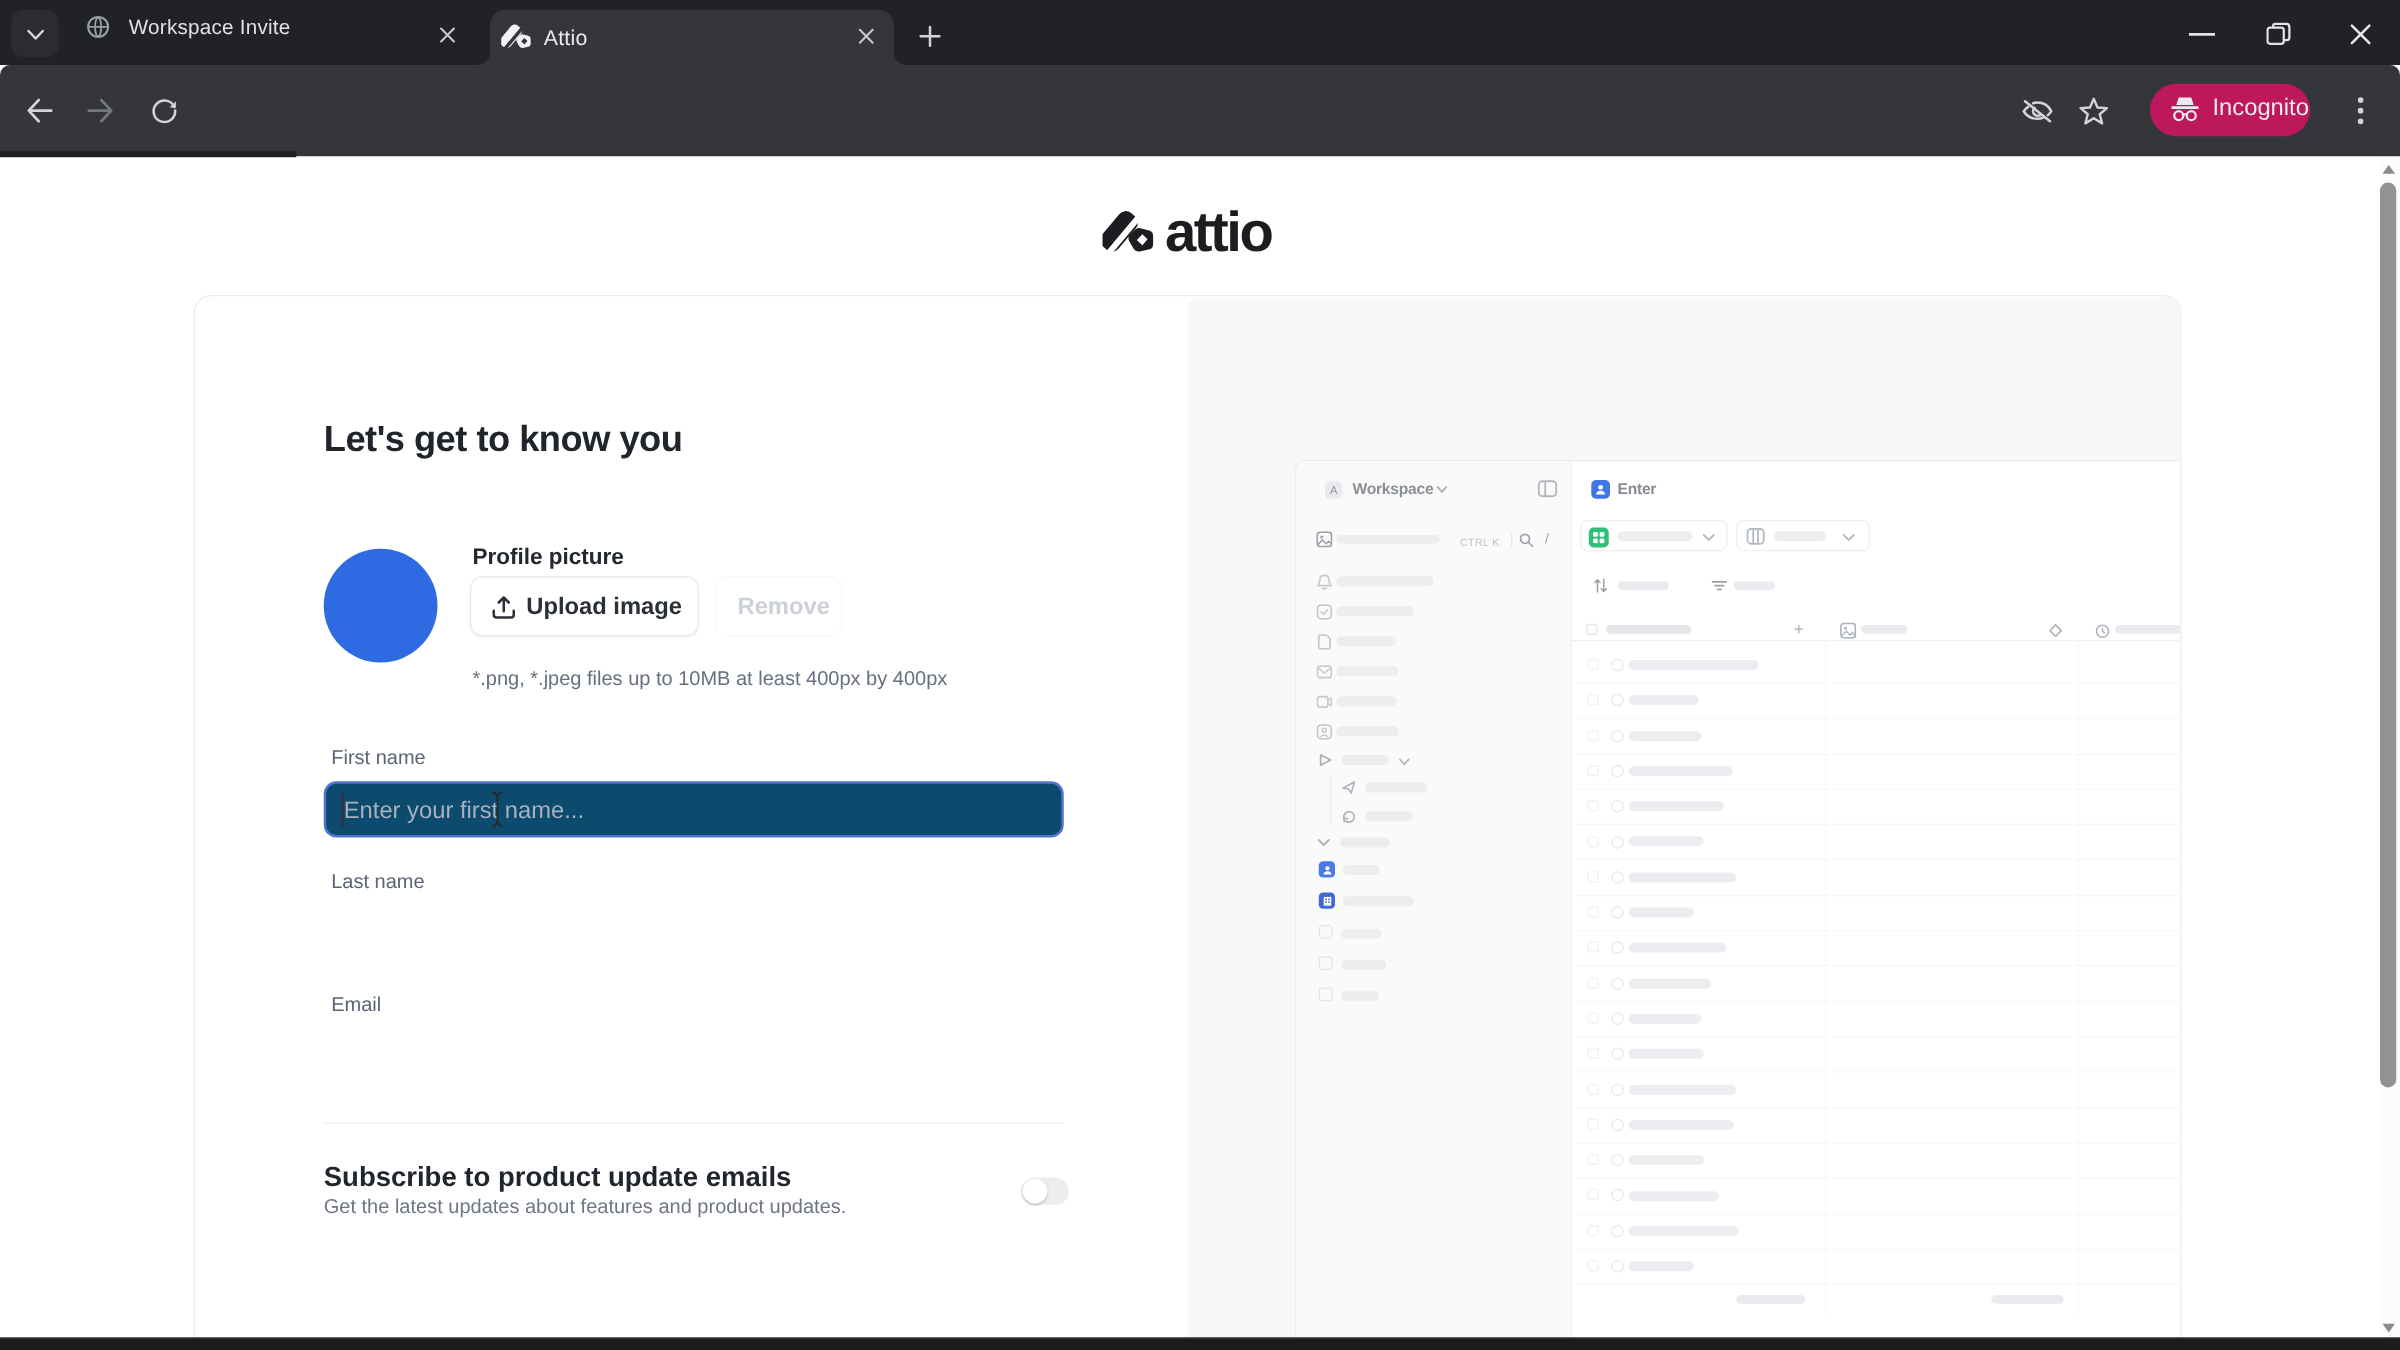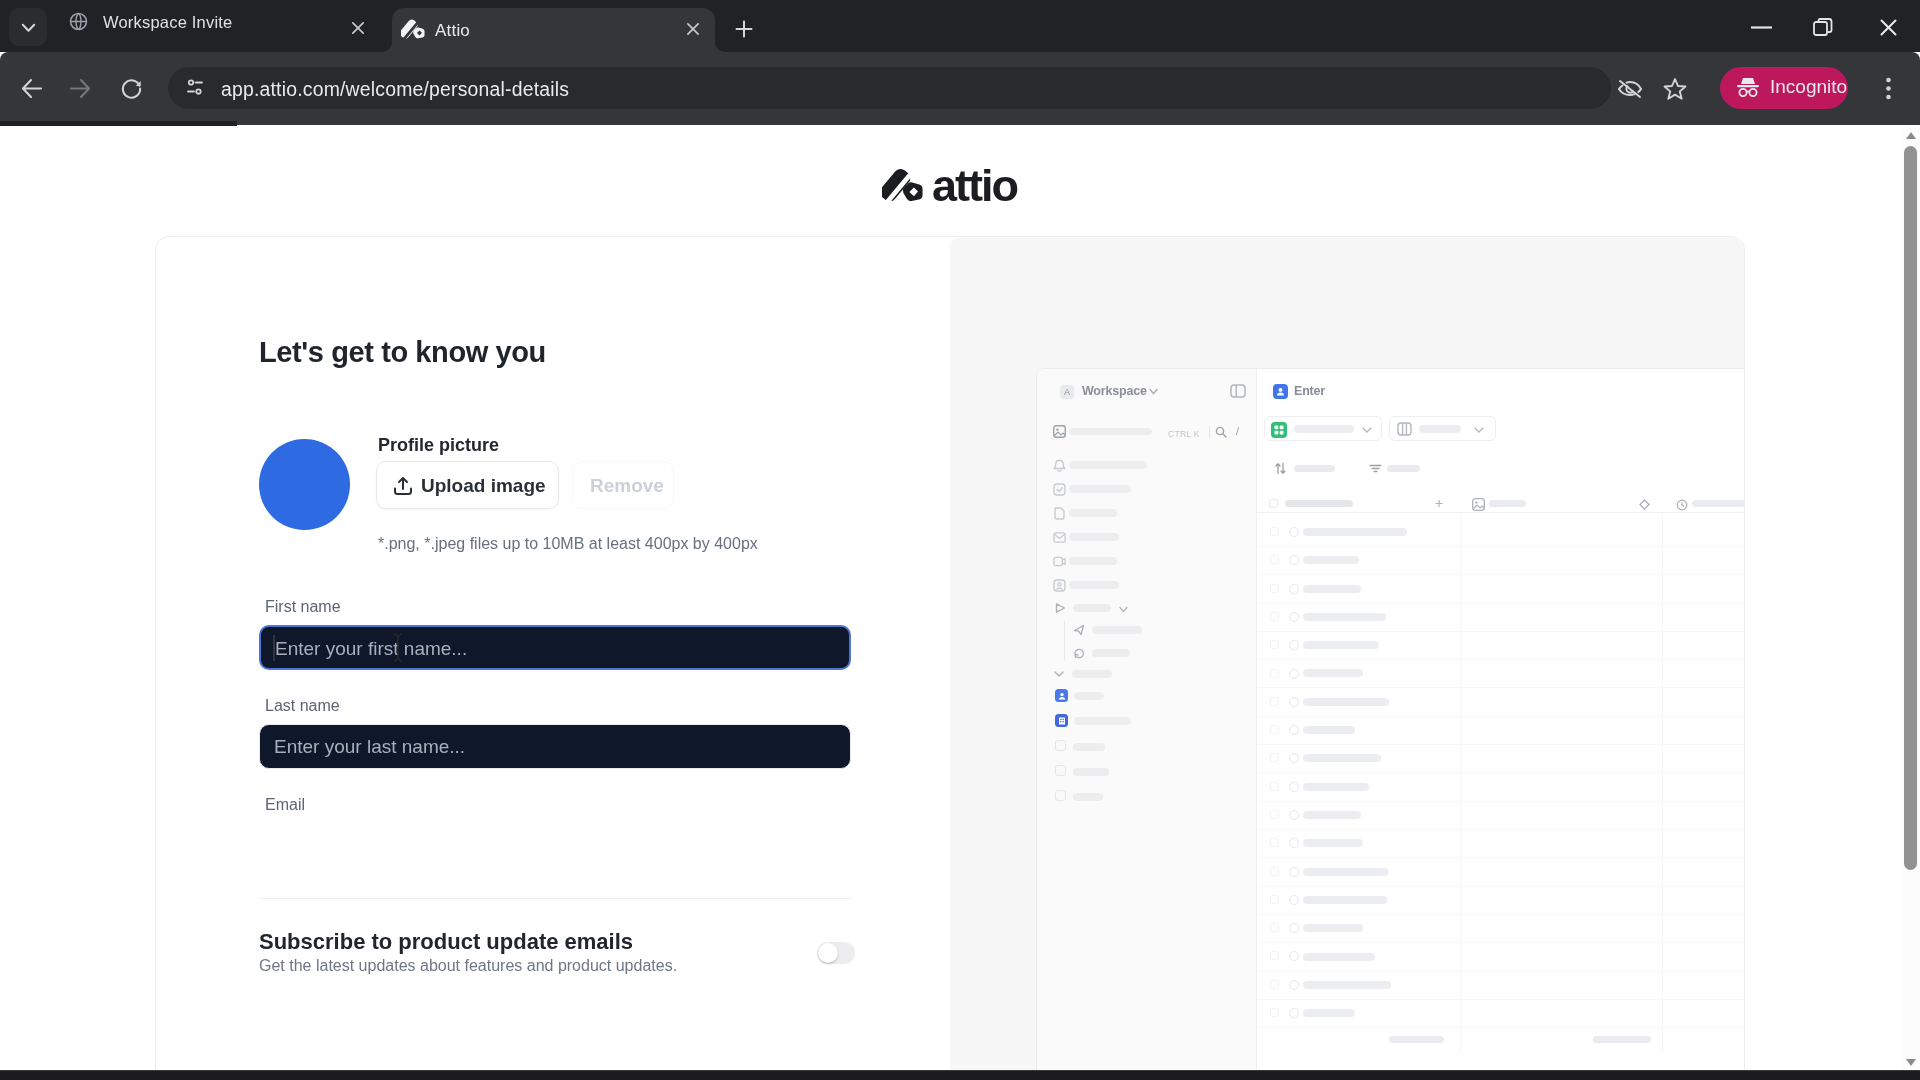--- a/index.html
+++ b/index.html
@@ -29,21 +29,21 @@
 
 .h1 { position:absolute; left:103px; top:99px; font-size:29px; font-weight:bold; color:#20242b; letter-spacing:-.4px; }
 #avatar { position:absolute; left:103px; top:202px; width:91px; height:91px; border-radius:50%; background:#2e6ae1; }
 .plabel { position:absolute; left:222px; top:198px; font-size:18px; font-weight:bold; color:#23272e; }
 #upbtn { position:absolute; left:220px; top:224px; width:183px; height:48px; background:#fff; border:1px solid #e7e9ec; border-radius:10px; box-shadow:0 1px 2px rgba(0,0,0,.05); }
 #upbtn span { position:absolute; left:44px; top:13px; font-size:19px; font-weight:bold; color:#2b3037; }
 #rmbtn { position:absolute; left:416px; top:224px; width:102px; height:48px; border:1px solid #f6f7f9; border-radius:10px; }
 #rmbtn span { position:absolute; left:17px; top:13px; font-size:19px; font-weight:bold; color:#ccd0d7; }
 .caption { position:absolute; left:222px; top:298px; font-size:16px; color:#66707e; }
 .flabel { position:absolute; left:109px; font-size:16px; color:#5b6472; }
-.input { position:absolute; left:103px; width:592px; height:45px; border-radius:10px; background:#0f172a; }
+.input { position:absolute; left:103px; width:592px; height:45px; border-radius:10px; background:#0c4a6e; }
 .in1 { border:2px solid #5074d2; }
 .in2 { border:1px solid #e8eaee; }
 .ph { position:absolute; left:14px; top:11px; font-size:19px; color:#a8b0bd; }
 #divider { position:absolute; left:103px; top:661px; width:592px; height:1px; background:#eef0f3; }
 .subt { position:absolute; left:103px; top:692px; font-size:22px; font-weight:bold; color:#21262e; }
 .subd { position:absolute; left:103px; top:720px; font-size:16px; color:#6e7684; }
 #toggle { position:absolute; left:661px; top:705px; width:38px; height:22px; border-radius:11px; background:#ededef; }
 #knob { position:absolute; left:1px; top:1px; width:20px; height:20px; border-radius:50%; background:#fff; box-shadow:0 1px 2px rgba(0,0,0,.25); }
 #continue { position:absolute; left:103px; top:783px; width:592px; height:46px; border-radius:11px; background:#2c63e8; color:#fff; font-size:19px; font-weight:bold; text-align:center; line-height:46px; }
 
@@ -120,31 +120,20 @@
     <svg class="abs" style="left:20px;top:26px" width="23" height="21" viewBox="0 0 23 21">
         <path d="M11 2 L3 10.5 L11 19 M3.5 10.5 H21" stroke="#d2d4d7" stroke-width="2.1" fill="none" stroke-linecap="round" stroke-linejoin="round"></path>
       </svg>
     <svg class="abs" style="left:69px;top:26px" width="23" height="21" viewBox="0 0 23 21">
         <path d="M12 2 L20 10.5 L12 19 M19.5 10.5 H2" stroke="#74777c" stroke-width="2.1" fill="none" stroke-linecap="round" stroke-linejoin="round"></path>
       </svg>
     <svg class="abs" style="left:120px;top:25px" width="23" height="23" viewBox="0 0 24 24">
         <path d="M20.3 9 A9 9 0 1 0 21 12" stroke="#d2d4d7" stroke-width="2.1" fill="none" stroke-linecap="round"></path>
         <path d="M21.6 4.2 V9.4 H16.4 Z" fill="#d2d4d7"></path>
       </svg>
-    <div id="urlpill">
-      <svg class="abs" style="left:17px;top:11px" width="20" height="20" viewBox="0 0 20 20">
-          <g stroke="#d2d4d7" stroke-width="1.8" fill="none" stroke-linecap="round">
-            <circle cx="6" cy="4.5" r="2.2"></circle>
-            <path d="M10.5 4.5 H17"></path>
-            <path d="M3 13.5 H9"></path>
-            <circle cx="13.5" cy="13.5" r="2.2"></circle>
-          </g>
-        </svg>
-      <div id="urltext">app.attio.com/welcome/personal-details</div>
-    </div>
 
     <svg class="abs" style="left:1617px;top:25px" width="26" height="24" viewBox="0 0 26 24">
         <path d="M3 4 L23 20" stroke="#d2d4d7" stroke-width="2" stroke-linecap="round"></path>
         <path d="M5.5 8.5 Q2.8 10.5 2 12 Q5.5 18 13 18 Q15.5 18 17.6 17.1 M9.5 5.6 Q11.1 5 13 5 Q20.5 5 24 12 Q23.2 13.5 21.3 15.1" stroke="#d2d4d7" stroke-width="2" fill="none" stroke-linecap="round"></path>
         <path d="M10.5 9.2 A3.8 3.8 0 0 0 16 14.5" stroke="#d2d4d7" stroke-width="2" fill="none" stroke-linecap="round"></path>
       </svg>
     <svg class="abs" style="left:1663px;top:25px" width="24" height="23" viewBox="0 0 24 23">
         <path d="M12 2 L15 9 L22.5 9.5 L16.8 14.4 L18.7 21.7 L12 17.6 L5.3 21.7 L7.2 14.4 L1.5 9.5 L9 9 Z" fill="none" stroke="#d2d4d7" stroke-width="1.9" stroke-linejoin="round"></path>
       </svg>
     <div id="incog">
@@ -199,23 +188,20 @@
 
       <div class="flabel" style="top:361px">First name</div>
       <div class="input in1" style="top:388px">
           <div class="ph">Enter your first name...</div>
         <div class="abs" style="left:12px;top:8px;width:1.5px;height:26px;background:#30343b"></div>
         <svg class="abs" style="left:131px;top:5px" width="12" height="31" viewBox="0 0 12 31">
             <path d="M2 1.5 Q6 3.5 6 6 Q6 3.5 10 1.5 M6 6 V25 M2 29.5 Q6 27.5 6 25 Q6 27.5 10 29.5" stroke="#26282c" stroke-width="1.6" fill="none"></path>
           </svg>
         </div>
       <div class="flabel" style="top:460px">Last name</div>
-      <div class="input in2" style="top:487px">
-          <div class="ph">Enter your last name...</div>
-        </div>
       <div class="flabel" style="top:559px">Email</div>
       <div id="divider"></div>
       <div class="subt">Subscribe to product update emails</div>
       <div class="subd">Get the latest updates about features and product updates.</div>
       <div id="toggle">
           <div id="knob"></div>
         </div>
 
       <div id="panel">
 

